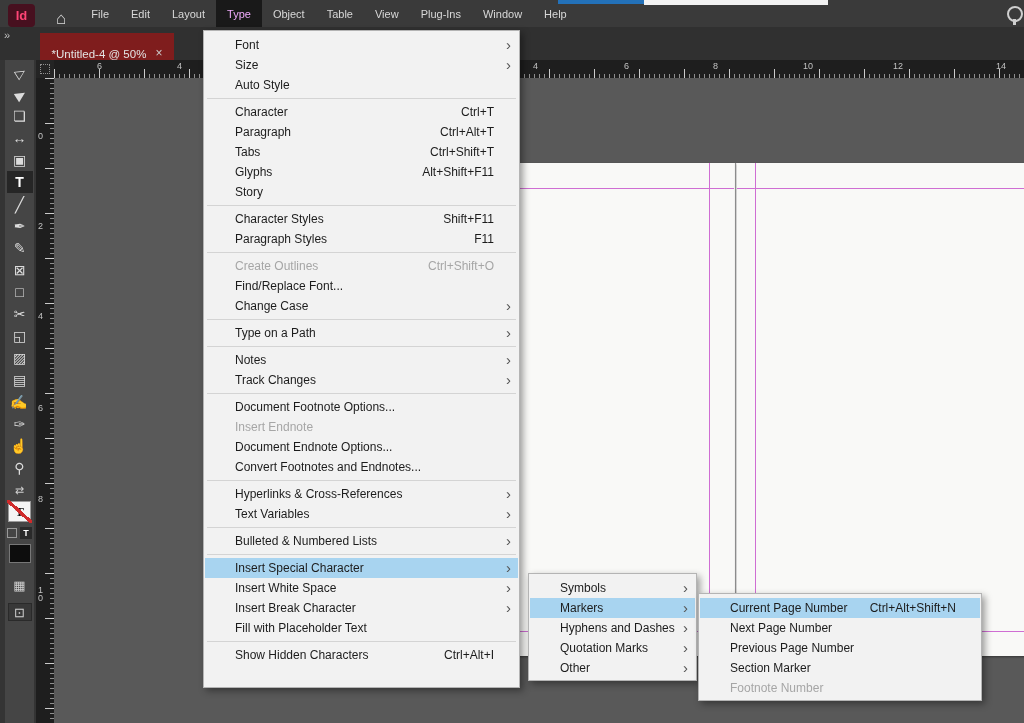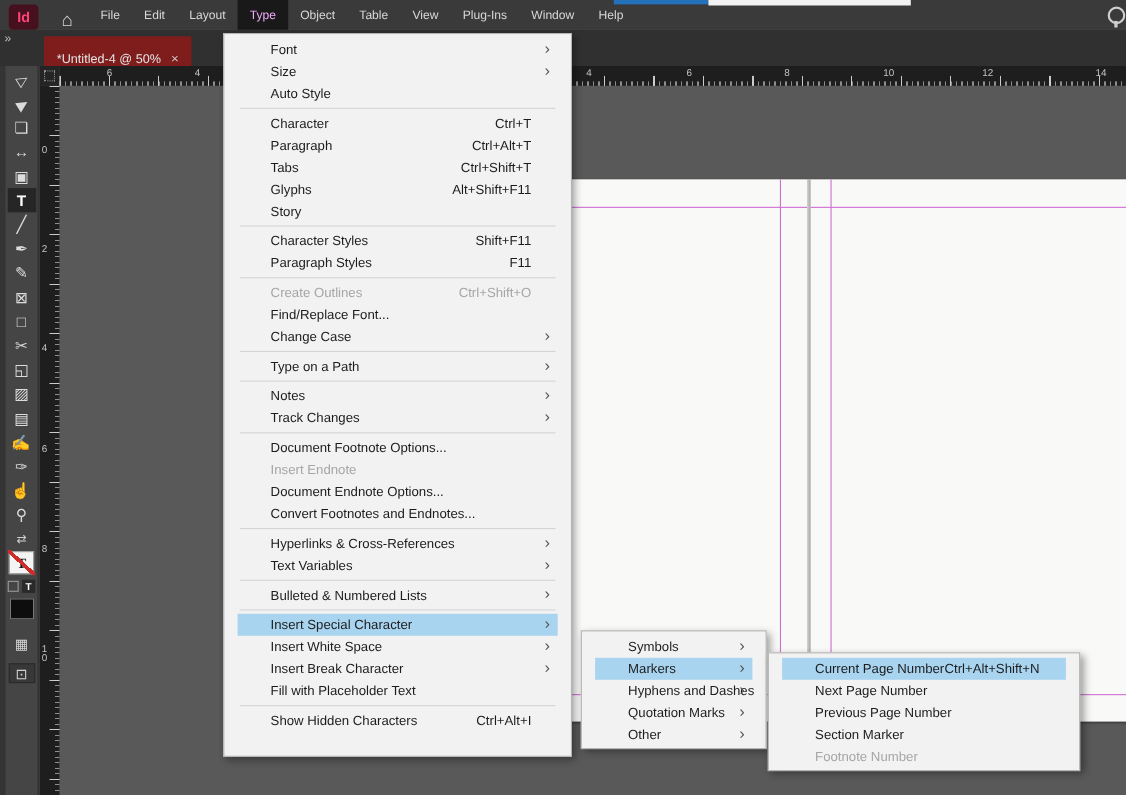--- a/index.html
+++ b/index.html
@@ -71,21 +71,21 @@
   .spine::after{content:"";position:absolute;left:1px;top:0;width:1px;height:100%;background:#909090;}
   #page2{left:683px;width:420px;}
   .guide-v{position:absolute;top:0;bottom:0;width:1px;background:#cf6ed3;}
   .guide-h{position:absolute;left:0;right:0;height:1px;background:#cf6ed3;}
   #page1 .guide-v{right:24px;}
   #page2 .guide-v{left:18px;}
   .guide-h.gtop{top:25px;}
   .guide-h.gbot{bottom:24px;}
   
   .menu{position:absolute;background:#f2f2f2;border:1px solid #b4b4b4;box-shadow:3px 3px 7px rgba(0,0,0,.38);
-        box-sizing:border-box;padding:4px 12px;z-index:50;}
+        box-sizing:border-box;padding:4px 1px;z-index:50;}
   #type-menu{left:203px;top:30px;width:317px;height:658px;}
   #sc-submenu{left:528px;top:573px;width:169px;height:108px;z-index:52;}
   #markers-submenu{left:698px;top:593px;width:284px;height:108px;z-index:54;}
   .mrow{height:20px;display:flex;align-items:center;padding:0 8px 0 30px;font-size:12px;color:#1c1c1c;position:relative;}
   .mrow.hl{background:#a8d4f0;}
   .mrow.dis{color:#a6a6a6;}
   .mlabel{white-space:nowrap;}
   .mshortcut{margin-left:auto;padding-right:16px;white-space:nowrap;}
   .marrow{position:absolute;right:7px;top:50%;transform:translateY(-54%);font-size:15px;color:#555;}
   .msep{height:1px;background:#d4d4d4;margin:3px 2px;}

